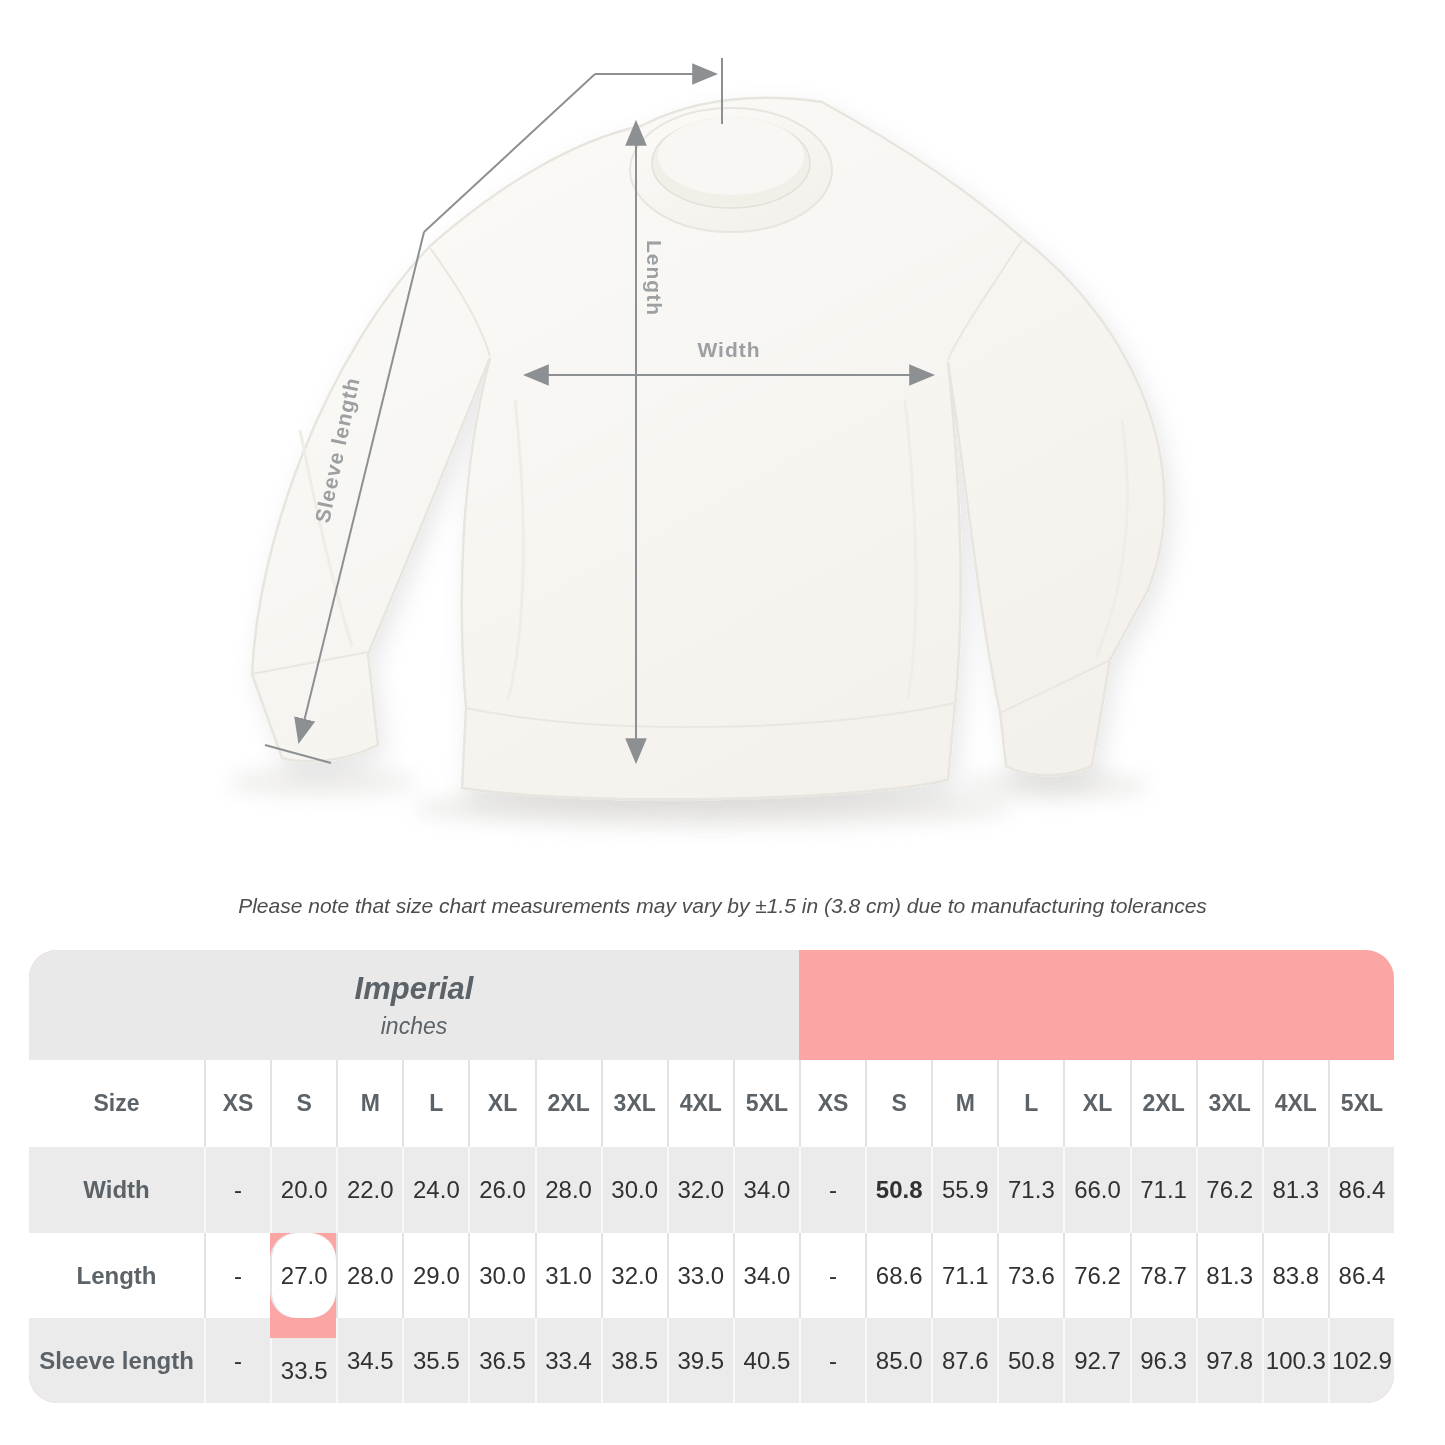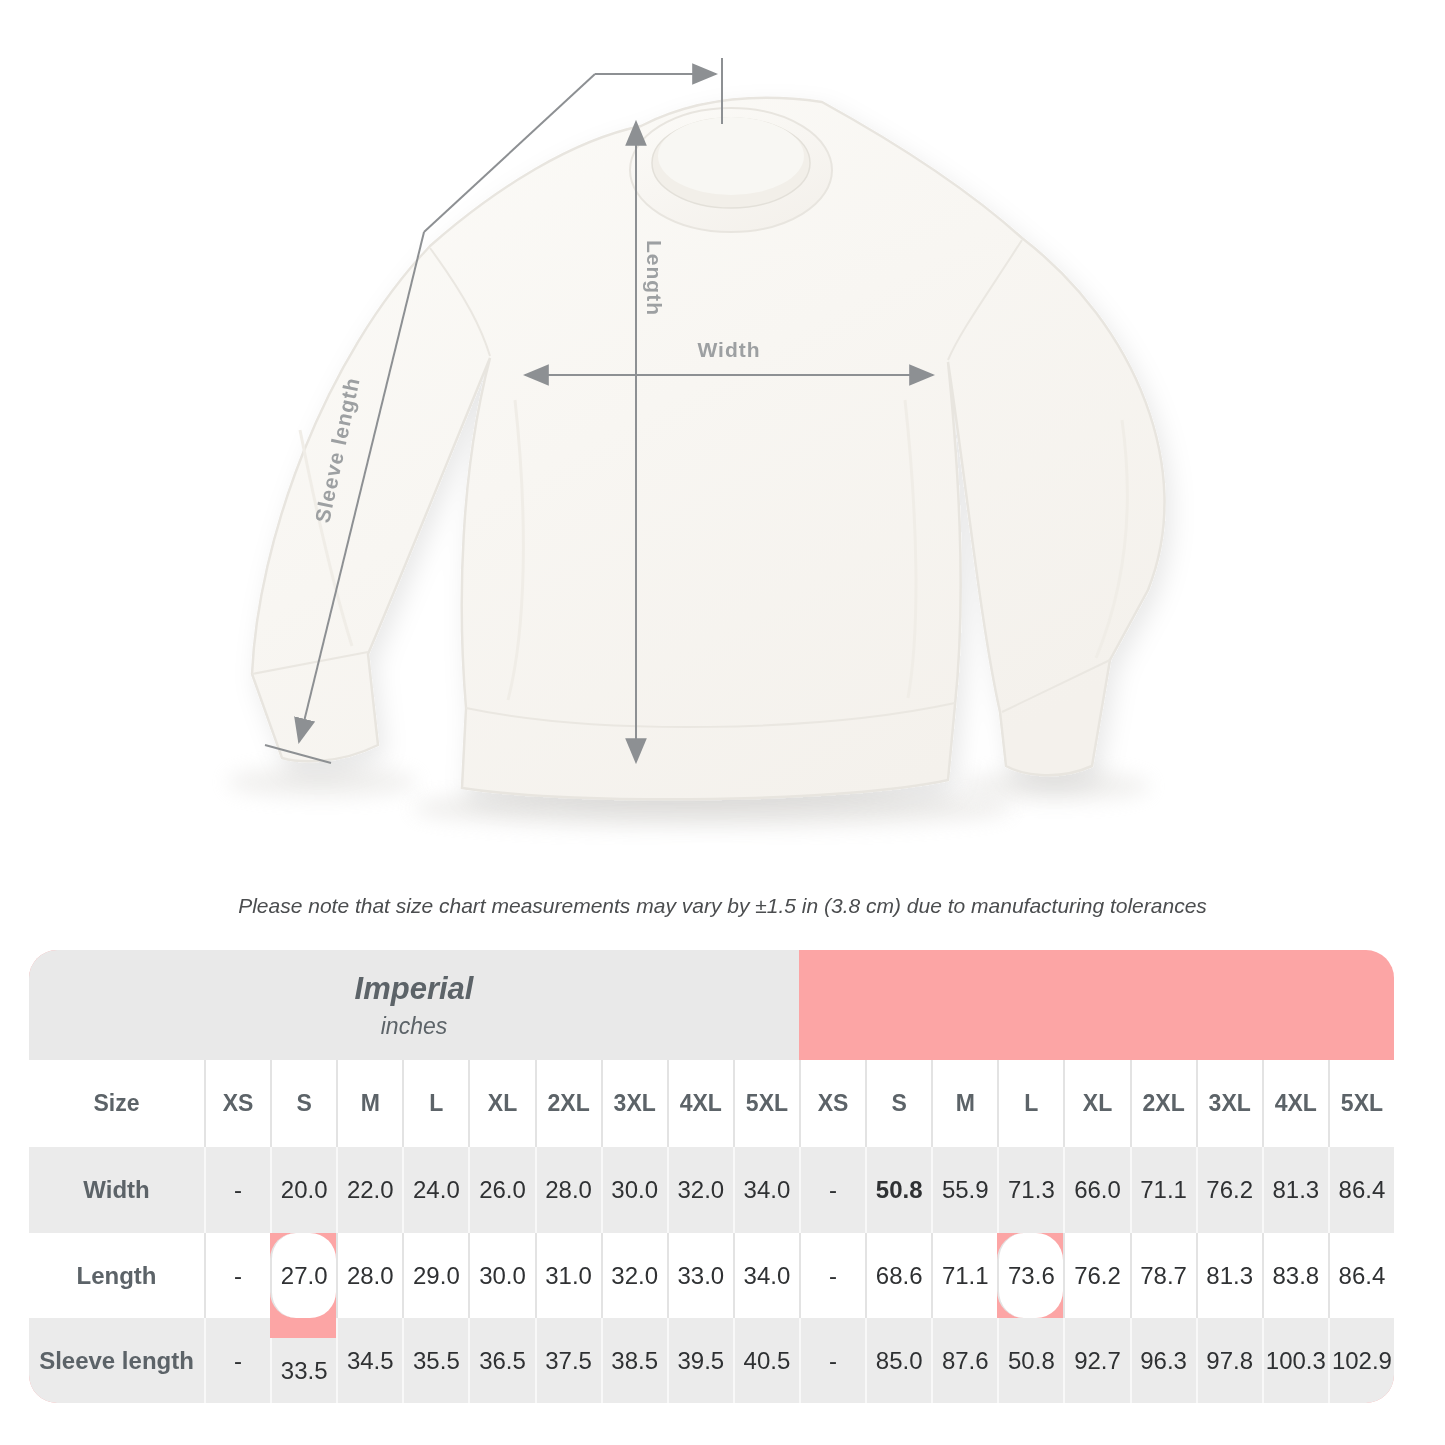--- a/index.html
+++ b/index.html
@@ -180,33 +180,33 @@
       <div class="cell vcell rowwhite sep-w" style="grid-area: 4 / 4;">28.0</div>
       <div class="cell vcell rowwhite sep-w" style="grid-area: 4 / 5;">29.0</div>
       <div class="cell vcell rowwhite sep-w" style="grid-area: 4 / 6;">30.0</div>
       <div class="cell vcell rowwhite sep-w" style="grid-area: 4 / 7;">31.0</div>
       <div class="cell vcell rowwhite sep-w" style="grid-area: 4 / 8;">32.0</div>
       <div class="cell vcell rowwhite sep-w" style="grid-area: 4 / 9;">33.0</div>
       <div class="cell vcell rowwhite sep-w" style="grid-area: 4 / 10;">34.0</div>
       <div class="cell vcell rowwhite sep-w" style="grid-area: 4 / 11;">-</div>
       <div class="cell vcell rowwhite sep-w" style="grid-area: 4 / 12;">68.6</div>
       <div class="cell vcell rowwhite sep-w" style="grid-area: 4 / 13;">71.1</div>
-      <div class="cell vcell rowwhite sep-w" style="grid-area: 4 / 14; border-radius: 27px;">73.6</div>
+      <div class="cell vcell rowwhite sep-w" style="grid-area: 4 / 14;">73.6</div>
       <div class="cell vcell rowwhite sep-w" style="grid-area: 4 / 15;">76.2</div>
       <div class="cell vcell rowwhite sep-w" style="grid-area: 4 / 16;">78.7</div>
       <div class="cell vcell rowwhite sep-w" style="grid-area: 4 / 17;">81.3</div>
       <div class="cell vcell rowwhite sep-w" style="grid-area: 4 / 18;">83.8</div>
       <div class="cell vcell rowwhite sep-w" style="grid-area: 4 / 19;">86.4</div>
       <div class="cell rlabel shade" style="grid-area: 5 / 1;">Sleeve length</div>
       <div class="cell vcell shade sep-g" style="grid-area: 5 / 2;">-</div>
       <div class="cell vcell shade sep-g" style="grid-area: 5 / 3; margin-top: 20px;">33.5</div>
       <div class="cell vcell shade sep-g" style="grid-area: 5 / 4;">34.5</div>
       <div class="cell vcell shade sep-g" style="grid-area: 5 / 5;">35.5</div>
       <div class="cell vcell shade sep-g" style="grid-area: 5 / 6;">36.5</div>
-      <div class="cell vcell shade sep-g" style="grid-area: 5 / 7;">37.5</div>
+      <div class="cell vcell shade sep-g" style="grid-area: 5 / 7;">33.4</div>
       <div class="cell vcell shade sep-g" style="grid-area: 5 / 8;">38.5</div>
       <div class="cell vcell shade sep-g" style="grid-area: 5 / 9;">39.5</div>
       <div class="cell vcell shade sep-g" style="grid-area: 5 / 10;">40.5</div>
       <div class="cell vcell shade sep-g" style="grid-area: 5 / 11;">-</div>
       <div class="cell vcell shade sep-g" style="grid-area: 5 / 12;">85.0</div>
       <div class="cell vcell shade sep-g" style="grid-area: 5 / 13;">87.6</div>
       <div class="cell vcell shade sep-g" style="grid-area: 5 / 14;">50.8</div>
       <div class="cell vcell shade sep-g" style="grid-area: 5 / 15;">92.7</div>
       <div class="cell vcell shade sep-g" style="grid-area: 5 / 16;">96.3</div>
       <div class="cell vcell shade sep-g" style="grid-area: 5 / 17;">97.8</div>

